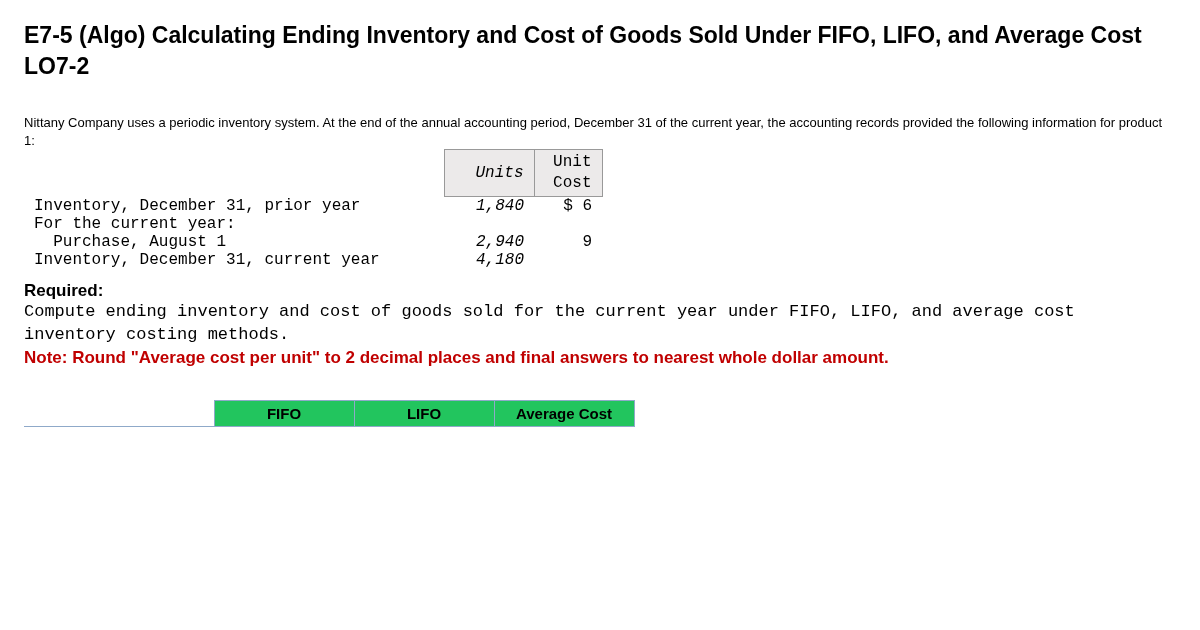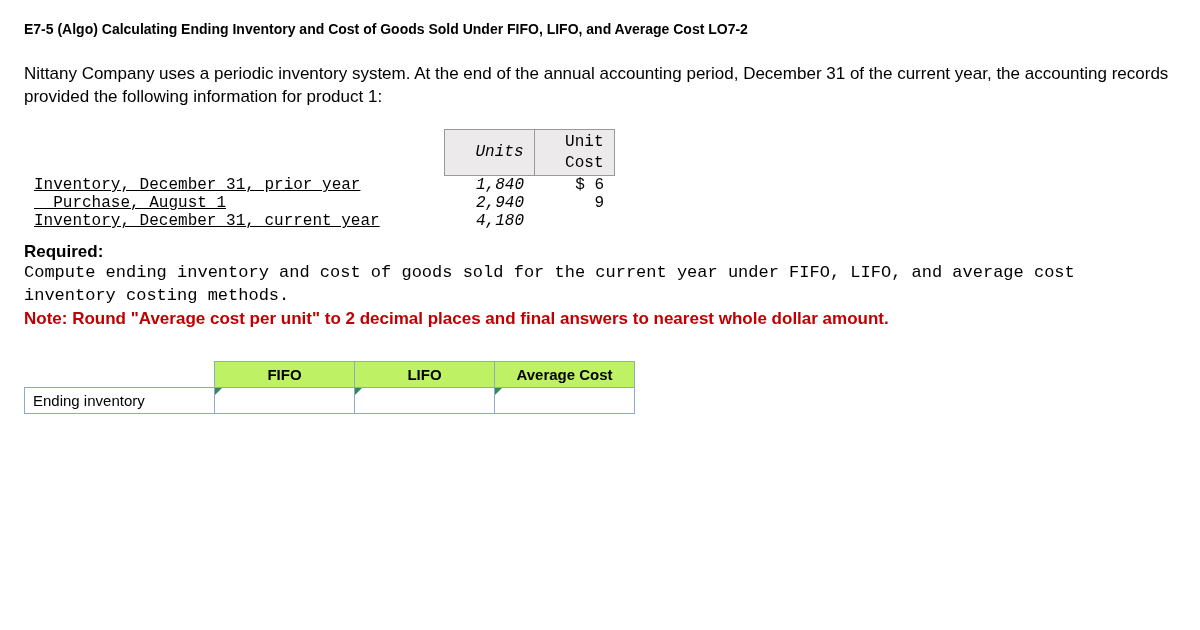--- a/index.html
+++ b/index.html
@@ -8,29 +8,28 @@
       padding: 0;
     }
     body {
       font-family: Arial, Helvetica, sans-serif;
       background: #fff;
       padding: 20px 24px;
       width: 1200px;
       color: #000;
     }
     .title {
-      font-size: 14px;
+      font-size: 23px;
       font-weight: bold;
       line-height: 1.35;
-      margin-bottom: 24px;
+      margin-bottom: 32px;
     }
     .description {
-      font-size: 17px;
+      font-size: 13px;
       line-height: 1.35;
-      margin-bottom: 20px;
     }
     .data-table {
       font-family: "Courier New", Courier, monospace;
       font-size: 16px;
       border-collapse: collapse;
       margin-bottom: 4px;
     }
     .data-table th {
       font-weight: normal;
       background: #eceaea;
@@ -44,26 +43,25 @@
       padding: 0 10px;
       white-space: pre;
     }
     .data-table .units-col {
       text-align: right;
       width: 90px;
       font-style: italic;
     }
     .data-table .cost-col {
       text-align: right;
-      width: 80px;
+      width: 68px;
     }
     .data-table .desc-col {
       width: 420px;
       text-align: left;
-      text-decoration: underline;
     }
     .required-label {
       font-family: Arial, Helvetica, sans-serif;
       font-size: 17px;
       font-weight: bold;
       margin-top: 12px;
     }
     .required-text {
       font-family: Liberation Mono, monospace;
       font-size: 17px;
@@ -81,21 +79,21 @@
       border-collapse: collapse;
       font-family: Arial, Helvetica, sans-serif;
       font-size: 15px;
     }
     .answer-table th, .answer-table td {
       border: 1px solid #8fa9c9;
       height: 26px;
     }
     .answer-table th {
       font-weight: bold;
-      background: #bef264;
+      background: #22c55e;
       text-align: center;
       padding: 3px 0;
     }
     .answer-table .rowlabel {
       width: 190px;
       text-align: left;
       padding: 3px 8px;
       background: #fff;
     }
     .answer-table .col-fifo,
@@ -144,20 +142,25 @@
 Cost</th>
     </tr>
   </thead>
   <tbody>
     <tr>
       <td class="desc-col">Inventory, December 31, prior year</td>
       <td class="units-col">1,840</td>
       <td class="cost-col">$ 6</td>
     </tr>
     <tr>
+      <td class="desc-col">For the current year:</td>
+      <td class="units-col"></td>
+      <td class="cost-col"></td>
+    </tr>
+    <tr>
       <td class="desc-col">  Purchase, August 1</td>
       <td class="units-col">2,940</td>
       <td class="cost-col">9</td>
     </tr>
     <tr>
       <td class="desc-col">Inventory, December 31, current year</td>
       <td class="units-col">4,180</td>
       <td class="cost-col"></td>
     </tr>
   </tbody>
@@ -170,26 +173,14 @@
 <table class="answer-table">
   <thead>
     <tr>
       <td class="rowlabel blank-corner"></td>
       <th class="col-fifo">FIFO</th>
       <th class="col-lifo">LIFO</th>
       <th class="col-avg">Average Cost</th>
     </tr>
   </thead>
   <tbody>
-    <tr>
-      <td class="rowlabel dotted-right">Ending inventory</td>
-      <td class="input-cell col-fifo dotted-right dotted-top">
-          <span class="corner-tri"></span>
-        </td>
-      <td class="input-cell col-lifo">
-          <span class="corner-tri"></span>
-        </td>
-      <td class="input-cell col-avg">
-          <span class="corner-tri"></span>
-        </td>
-    </tr>
   </tbody>
 </table>
 
 </body></html>

